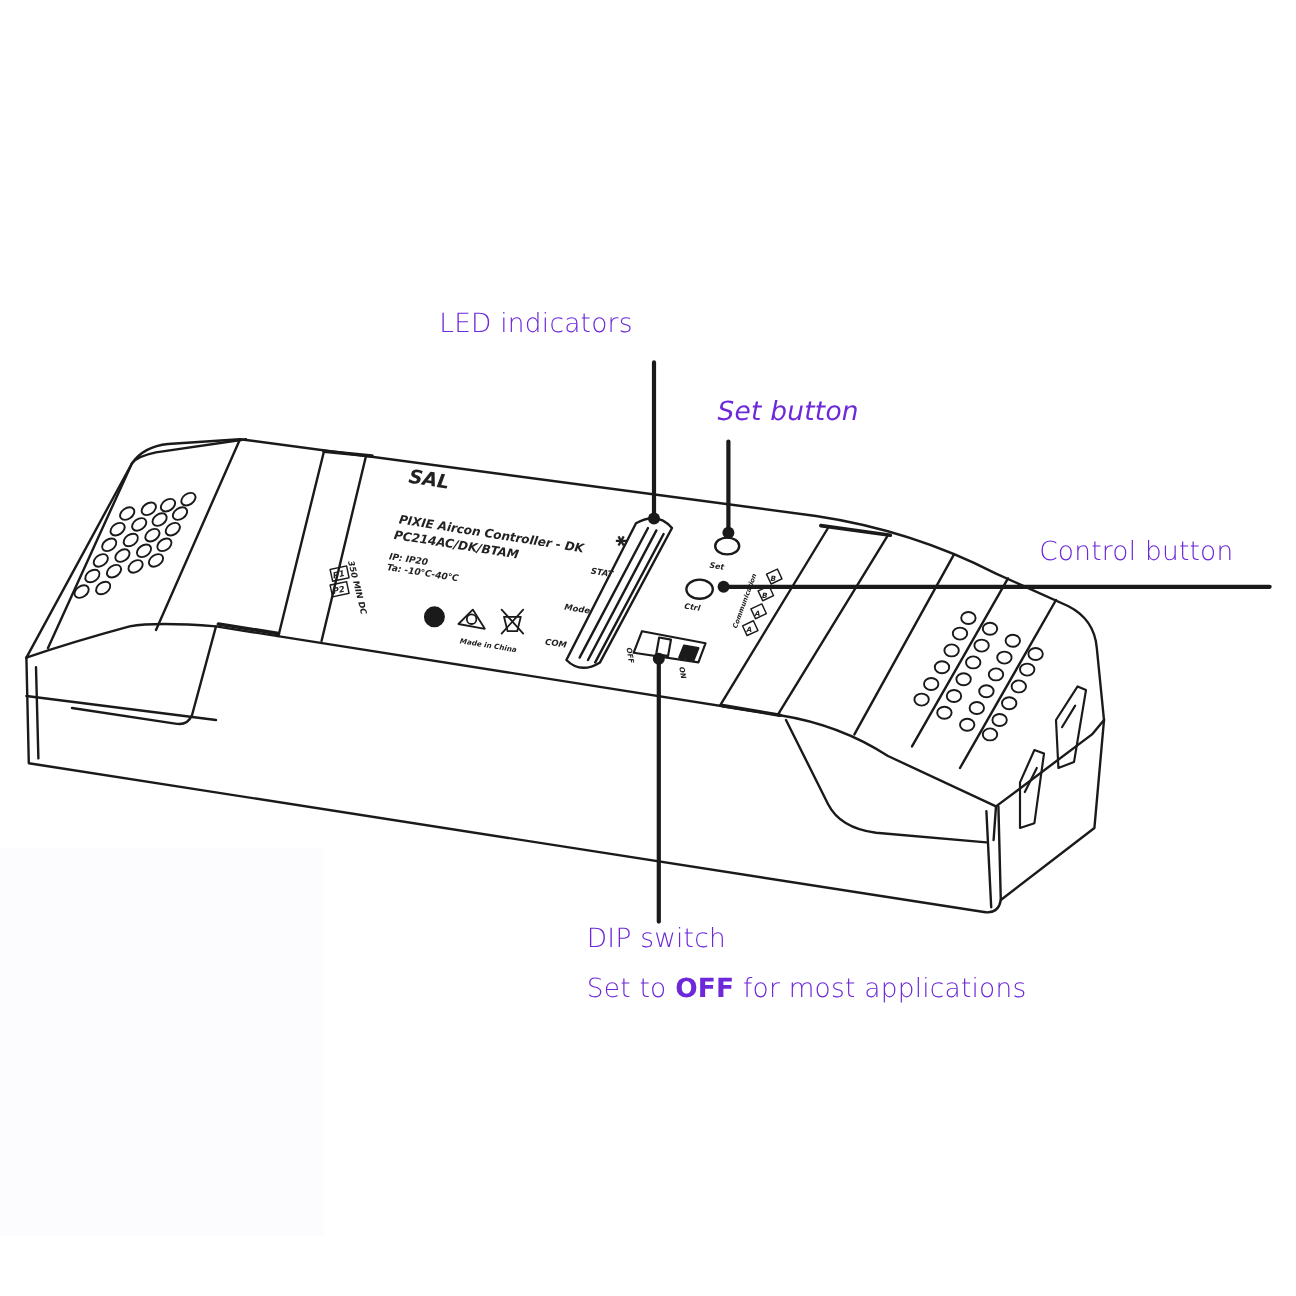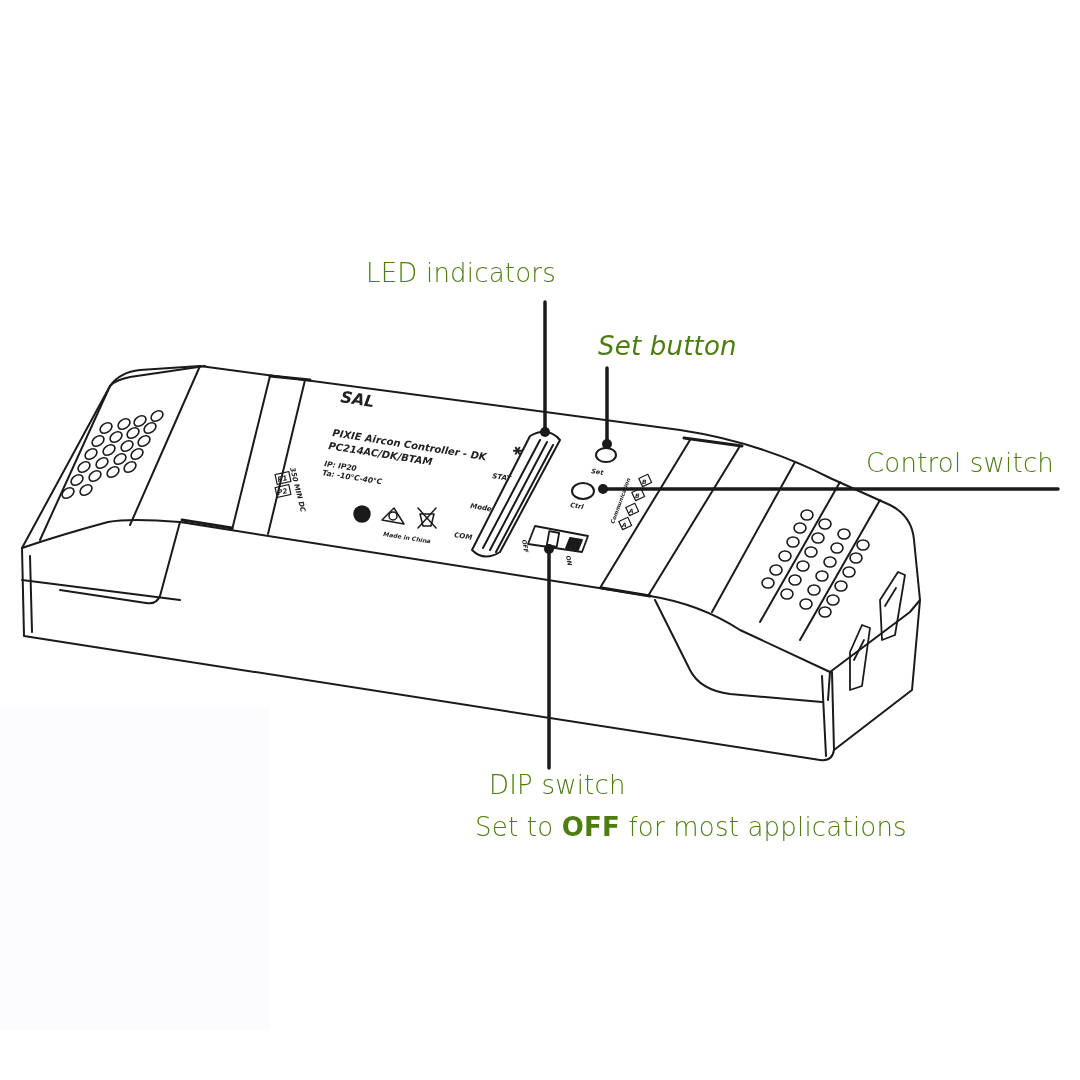--- a/index.html
+++ b/index.html
@@ -1,26 +1,26 @@
 <!DOCTYPE html>
 <html><head>
 <meta charset="utf-8">
 <style>
   html, body { margin: 0; padding: 0; background: #ffffff; }
   body { width: 1080px; height: 1080px; position: relative; overflow: hidden;
          font-family: "DejaVu Sans", "Liberation Sans", sans-serif; color: #1a1a1a; }
   .bg-patch { position: absolute; left: 0; top: 707px; width: 270px; height: 323px; background: #fcfcfe; }
   svg.device { position: absolute; left: 0; top: 0; }
-  .callout { position: absolute; font-size: 26px; font-weight: 300; letter-spacing: 0.2px; color: #4d7c0f; white-space: nowrap; text-align: right; }
+  .callout { position: absolute; font-size: 22px; font-weight: 300; letter-spacing: 0.2px; color: #6d28d9; white-space: nowrap; text-align: right; }
   .callout b { font-weight: 700; }
   .lbl-led { left: 366px; top: 258px; }
   .lbl-set { left: 598px; top: 331px; font-style: italic; }
   .lbl-ctrl { left: 866px; top: 448px; }
   .lbl-dip { left: 489px; top: 770px; }
-  .lbl-dip-sub { left: 475px; top: 812px; }
+  .lbl-dip-sub { left: 489px; top: 812px; }
   .dev-text { font-family: "DejaVu Sans", sans-serif; font-weight: 700; font-style: italic; fill: #222; }
 </style>
 </head>
 <body>
 
 <div class="bg-patch"></div>
 
 <svg class="device" width="1080" height="1080" viewBox="0 0 1080 1080" fill="none" stroke="#1a1a1a" stroke-linejoin="round" stroke-linecap="round">
 
   <g stroke-width="2">
@@ -186,15 +186,15 @@
     <circle cx="607" cy="444" r="5" fill="#1a1a1a" stroke="none"></circle>
     <line x1="603" y1="489" x2="1058" y2="489"></line>
     <circle cx="603" cy="489" r="5" fill="#1a1a1a" stroke="none"></circle>
     <line x1="549" y1="549" x2="549" y2="768"></line>
     <circle cx="549" cy="549" r="5" fill="#1a1a1a" stroke="none"></circle>
   </g>
 </svg>
 
 <div class="callout lbl-led">LED indicators</div>
 <div class="callout lbl-set">Set button</div>
-<div class="callout lbl-ctrl">Control switch</div>
+<div class="callout lbl-ctrl">Control button</div>
 <div class="callout lbl-dip">DIP switch</div>
 <div class="callout lbl-dip-sub"><span>Set to </span><b>OFF</b><span> for most applications</span></div>
 
 </body></html>

